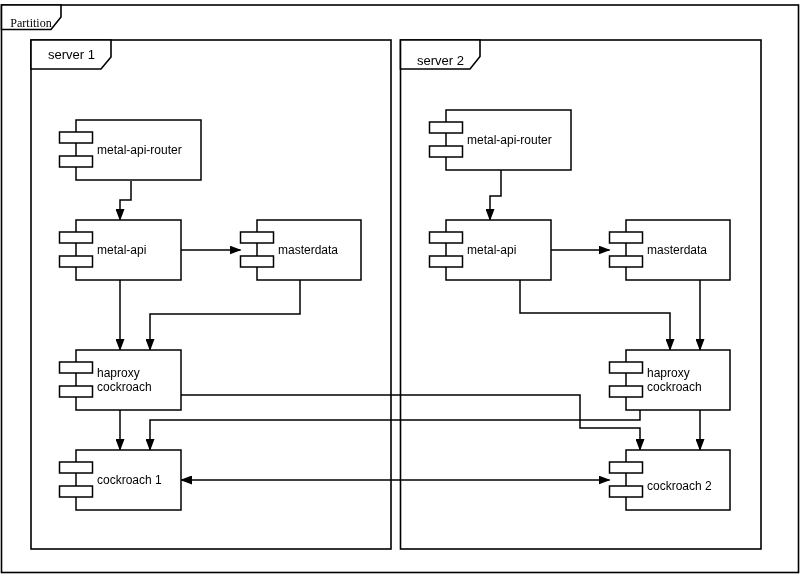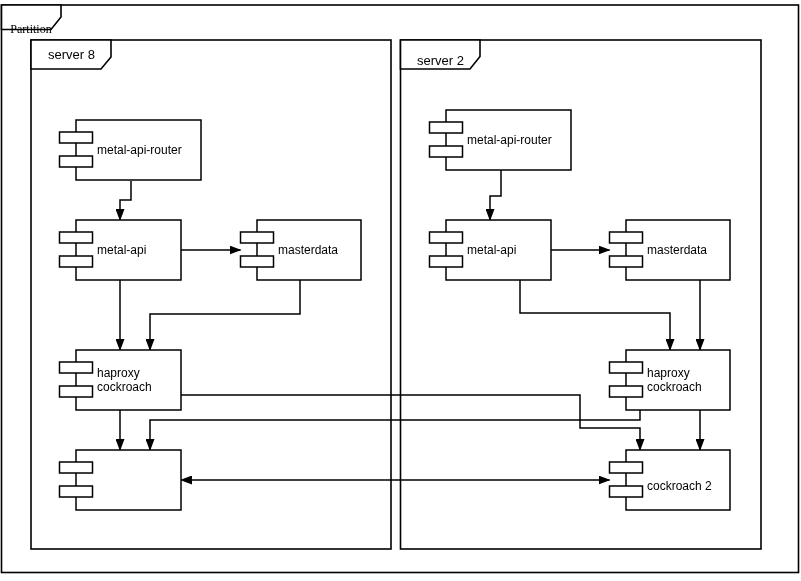--- a/index.html
+++ b/index.html
@@ -110,29 +110,30 @@
       <rect class="shape" x="609.5" y="362" width="33" height="11"></rect>
       <rect class="shape" x="609.5" y="386" width="33" height="11"></rect>
     </g>
     <g>
       <rect class="shape" x="626" y="450" width="104" height="60"></rect>
       <rect class="shape" x="609.5" y="462" width="33" height="11"></rect>
       <rect class="shape" x="609.5" y="486" width="33" height="11"></rect>
     </g>
   </svg>
 
-  <div class="lbl center partition-lbl" style="left:2px;top:17px;width:58px;height:24px;font-family:Liberation Serif, serif;">Partition</div>
+  <div class="lbl center partition-lbl" style="left:2px;top:11px;width:58px;height:24px;font-family:Liberation Serif, serif;">Partition</div>
 
-  <div class="lbl frame-lbl" style="left:48px;top:40px;height:29px;">server 8</div>
+  <div class="lbl frame-lbl" style="left:48px;top:40px;height:29px;">server 1</div>
   <div class="lbl frame-lbl" style="left:417px;top:40px;height:41px;">server 2</div>
 
   <div class="lbl" style="left:97px;top:120px;width:99px;height:60px;">metal-api-router</div>
   <div class="lbl" style="left:97px;top:220px;width:79px;height:60px;">metal-api</div>
   <div class="lbl" style="left:278px;top:220px;width:78px;height:60px;">masterdata</div>
   <div class="lbl" style="left:97px;top:350px;width:79px;height:60px;">haproxy cockroach</div>
+  <div class="lbl" style="left:97px;top:450px;width:79px;height:60px;">cockroach 1</div>
 
   <div class="lbl" style="left:467px;top:110px;width:99px;height:60px;">metal-api-router</div>
   <div class="lbl" style="left:467px;top:220px;width:79px;height:60px;">metal-api</div>
   <div class="lbl" style="left:647px;top:220px;width:78px;height:60px;">masterdata</div>
   <div class="lbl" style="left:647px;top:350px;width:78px;height:60px;">haproxy cockroach</div>
   <div class="lbl" style="left:647px;top:450px;width:78px;height:72px;">cockroach 2</div>
 
 </div>
 
 </body></html>

